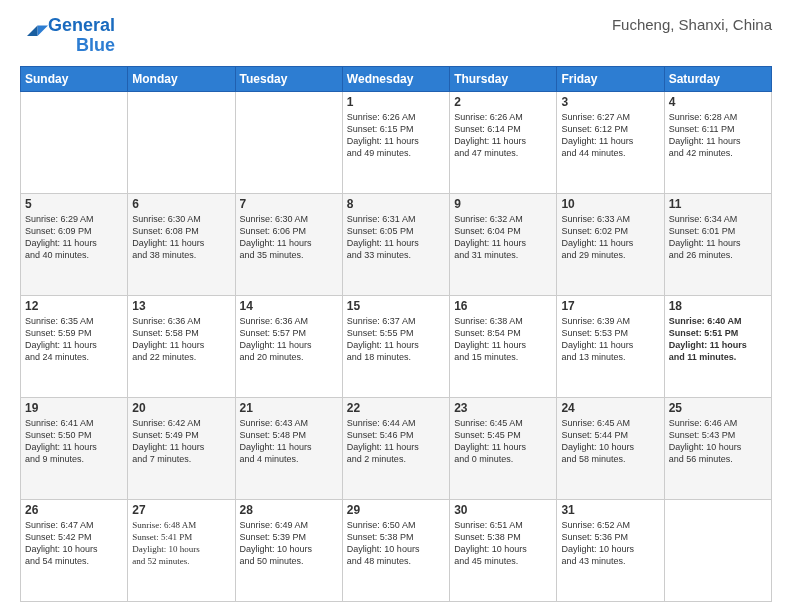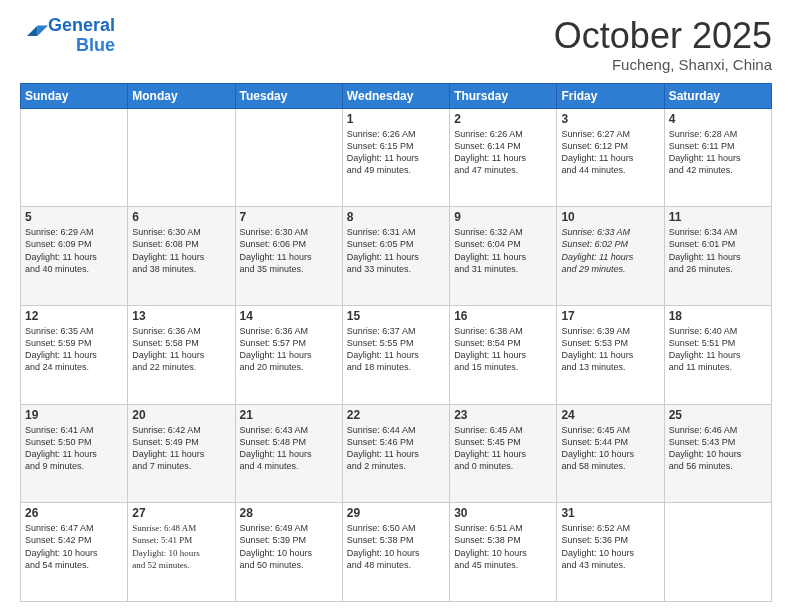--- a/index.html
+++ b/index.html
@@ -104,21 +104,20 @@
       <svg class="logo-icon" viewBox="0 0 32 32">
         <polygon points="20,4 32,4 20,16" fill="#2d7dd2"></polygon>
         <polygon points="20,4 20,16 8,16" fill="#1a5fa0"></polygon>
       </svg>
       <div class="logo-text">
         <div><span>General</span></div>
         <div style="color:#2d7dd2;text-align:right;">Blue</div>
       </div>
     </div>
     <div class="title-block">
-      <div class="month-title">October 2025</div>
       <div class="location">Fucheng, Shanxi, China</div>
     </div>
   </div>
 
   <table class="calendar">
     <thead>
       <tr>
 
       <th>Sunday</th>
           <th>Monday</th>
@@ -194,21 +193,21 @@
           </td>
           <td>
             <div class="day-num">9</div>
             <div class="cell-info" style="white-space: pre-line;">Sunrise: 6:32 AM
 Sunset: 6:04 PM
 Daylight: 11 hours
 and 31 minutes.</div>
           </td>
           <td>
             <div class="day-num">10</div>
-            <div class="cell-info" style="white-space: pre-line; font-style: italic;">Sunrise: 6:33 AM
+            <div class="cell-info" style="white-space: pre-line;">Sunrise: 6:33 AM
 Sunset: 6:02 PM
 Daylight: 11 hours
 and 29 minutes.</div>
           </td>
           <td>
             <div class="day-num">11</div>
             <div class="cell-info" style="white-space: pre-line;">Sunrise: 6:34 AM
 Sunset: 6:01 PM
 Daylight: 11 hours
 and 26 minutes.</div>
@@ -252,21 +251,21 @@
           </td>
           <td>
             <div class="day-num">17</div>
             <div class="cell-info" style="white-space: pre-line;">Sunrise: 6:39 AM
 Sunset: 5:53 PM
 Daylight: 11 hours
 and 13 minutes.</div>
           </td>
           <td>
             <div class="day-num">18</div>
-            <div class="cell-info" style="white-space: pre-line;">Sunrise: 6:40 AM
+            <div class="cell-info" style="white-space: pre-line; font-weight: bold;">Sunrise: 6:40 AM
 Sunset: 5:51 PM
 Daylight: 11 hours
 and 11 minutes.</div>
           </td>
         </tr>
         <tr>
           <td>
             <div class="day-num">19</div>
             <div class="cell-info" style="white-space: pre-line;">Sunrise: 6:41 AM
 Sunset: 5:50 PM

